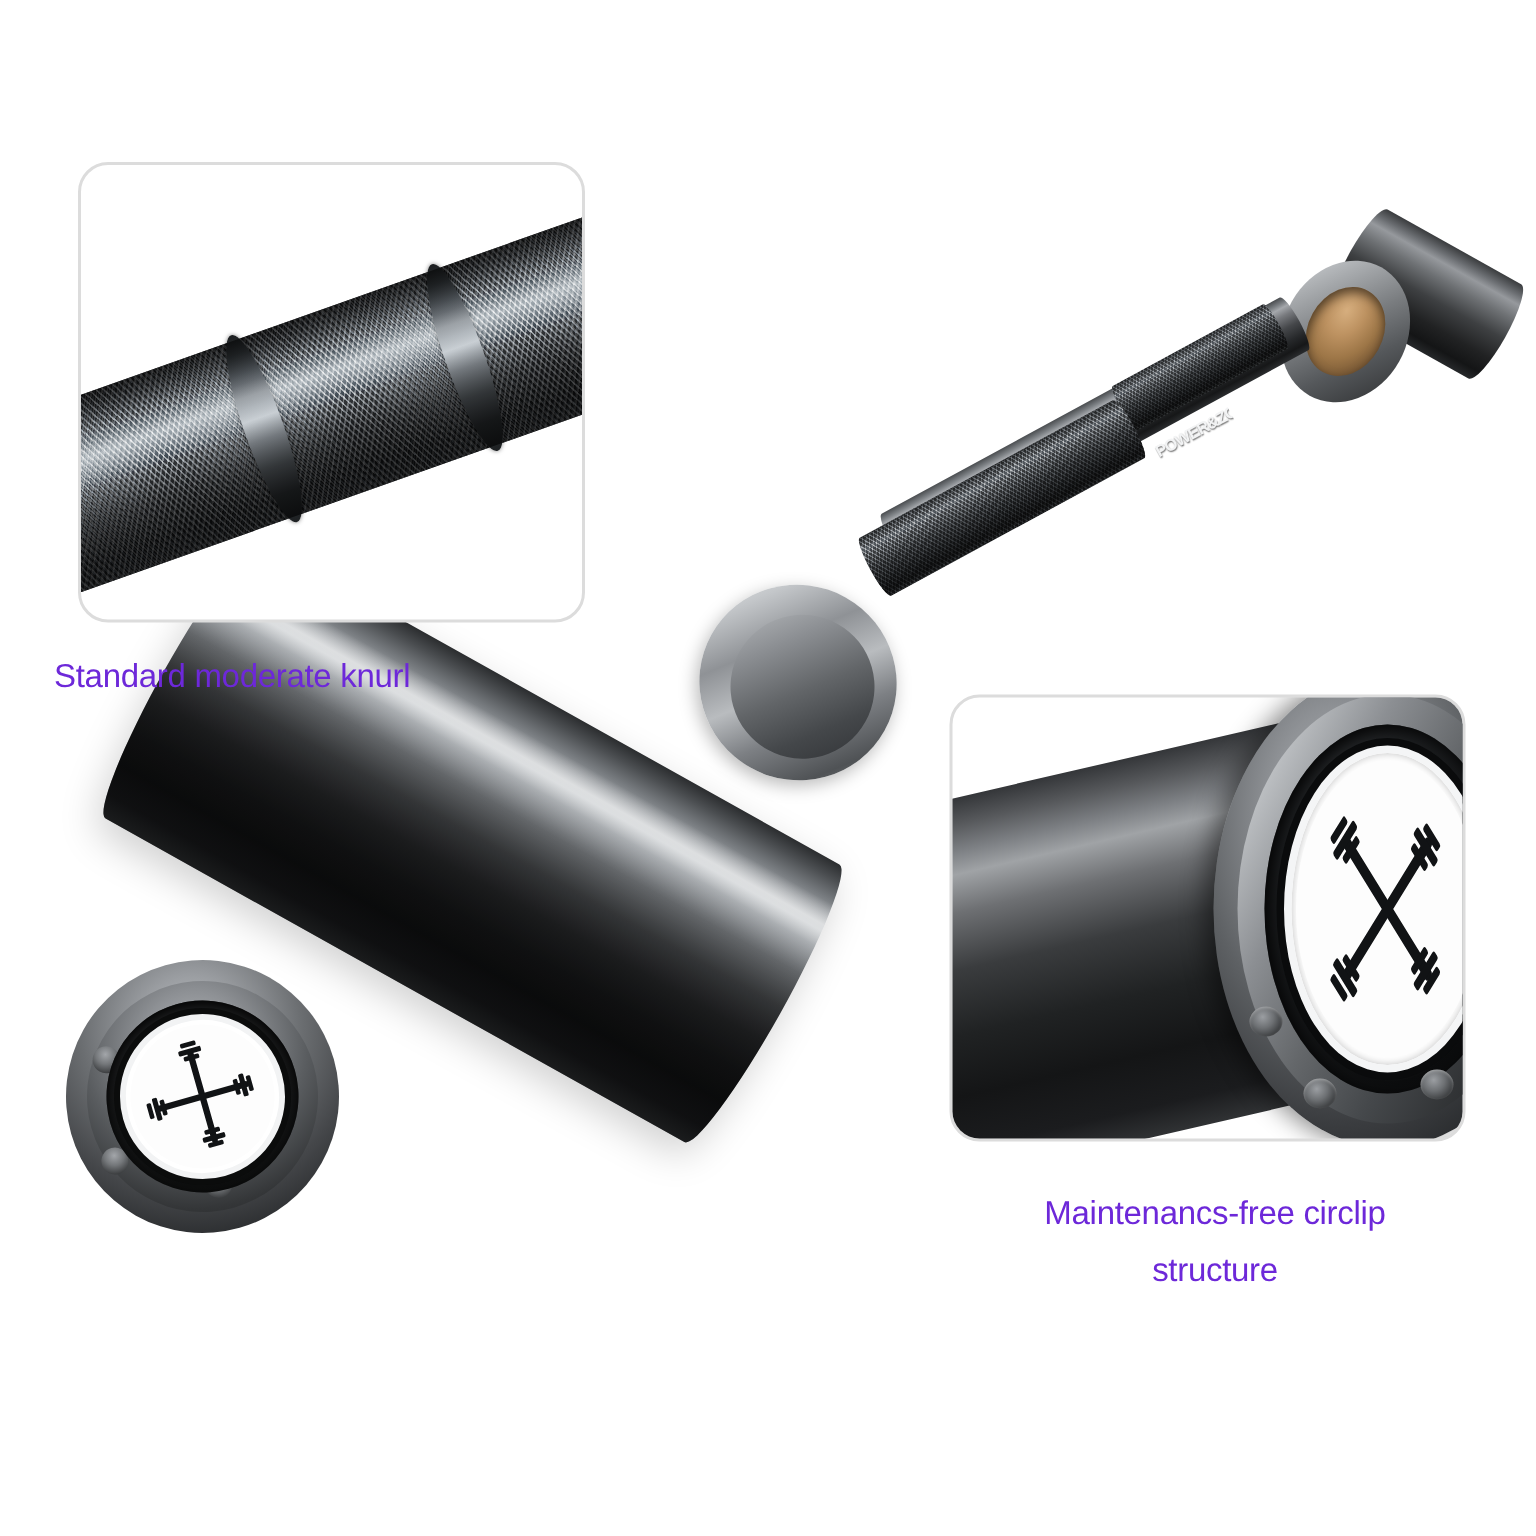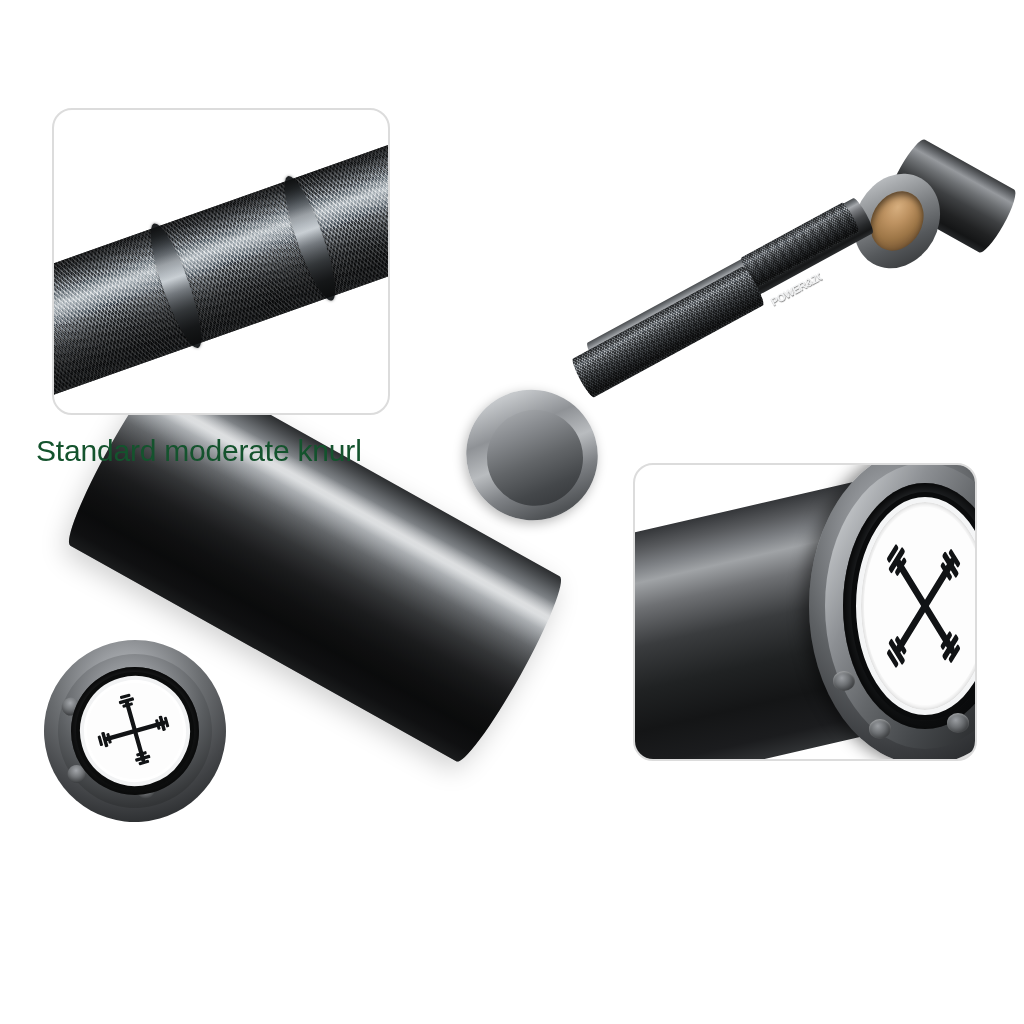--- a/index.html
+++ b/index.html
@@ -36,22 +36,22 @@
   #circlip-panel {
     left: 633px;
     top: 463px;
     width: 344px;
     height: 298px;
   }
 
   
   .caption {
     position: absolute;
-    color: #14532d;
-    font-size: 30px;
+    color: #6d28d9;
+    font-size: 22px;
     line-height: 38px;
     letter-spacing: -0.2px;
     font-weight: 400;
     white-space: pre-line;
   }
   #knurl-caption {
     left: 36px;
     top: 432px;
     width: 420px;
     text-align: left;
@@ -675,14 +675,16 @@
               <rect x="64" y="66.5" width="3.2" height="11" rx="1"></rect>
               <rect x="68.6" y="64" width="3.6" height="16" rx="1"></rect>
               <rect x="73.4" y="66.5" width="3.2" height="11" rx="1"></rect>
             </g>
           </g>
         </svg>
       </div>
     </div>
   </div>
 
+  <div class="caption" id="circlip-caption">Maintenancs-free circlip
+structure</div>
 
 </div>
 
 </body></html>

